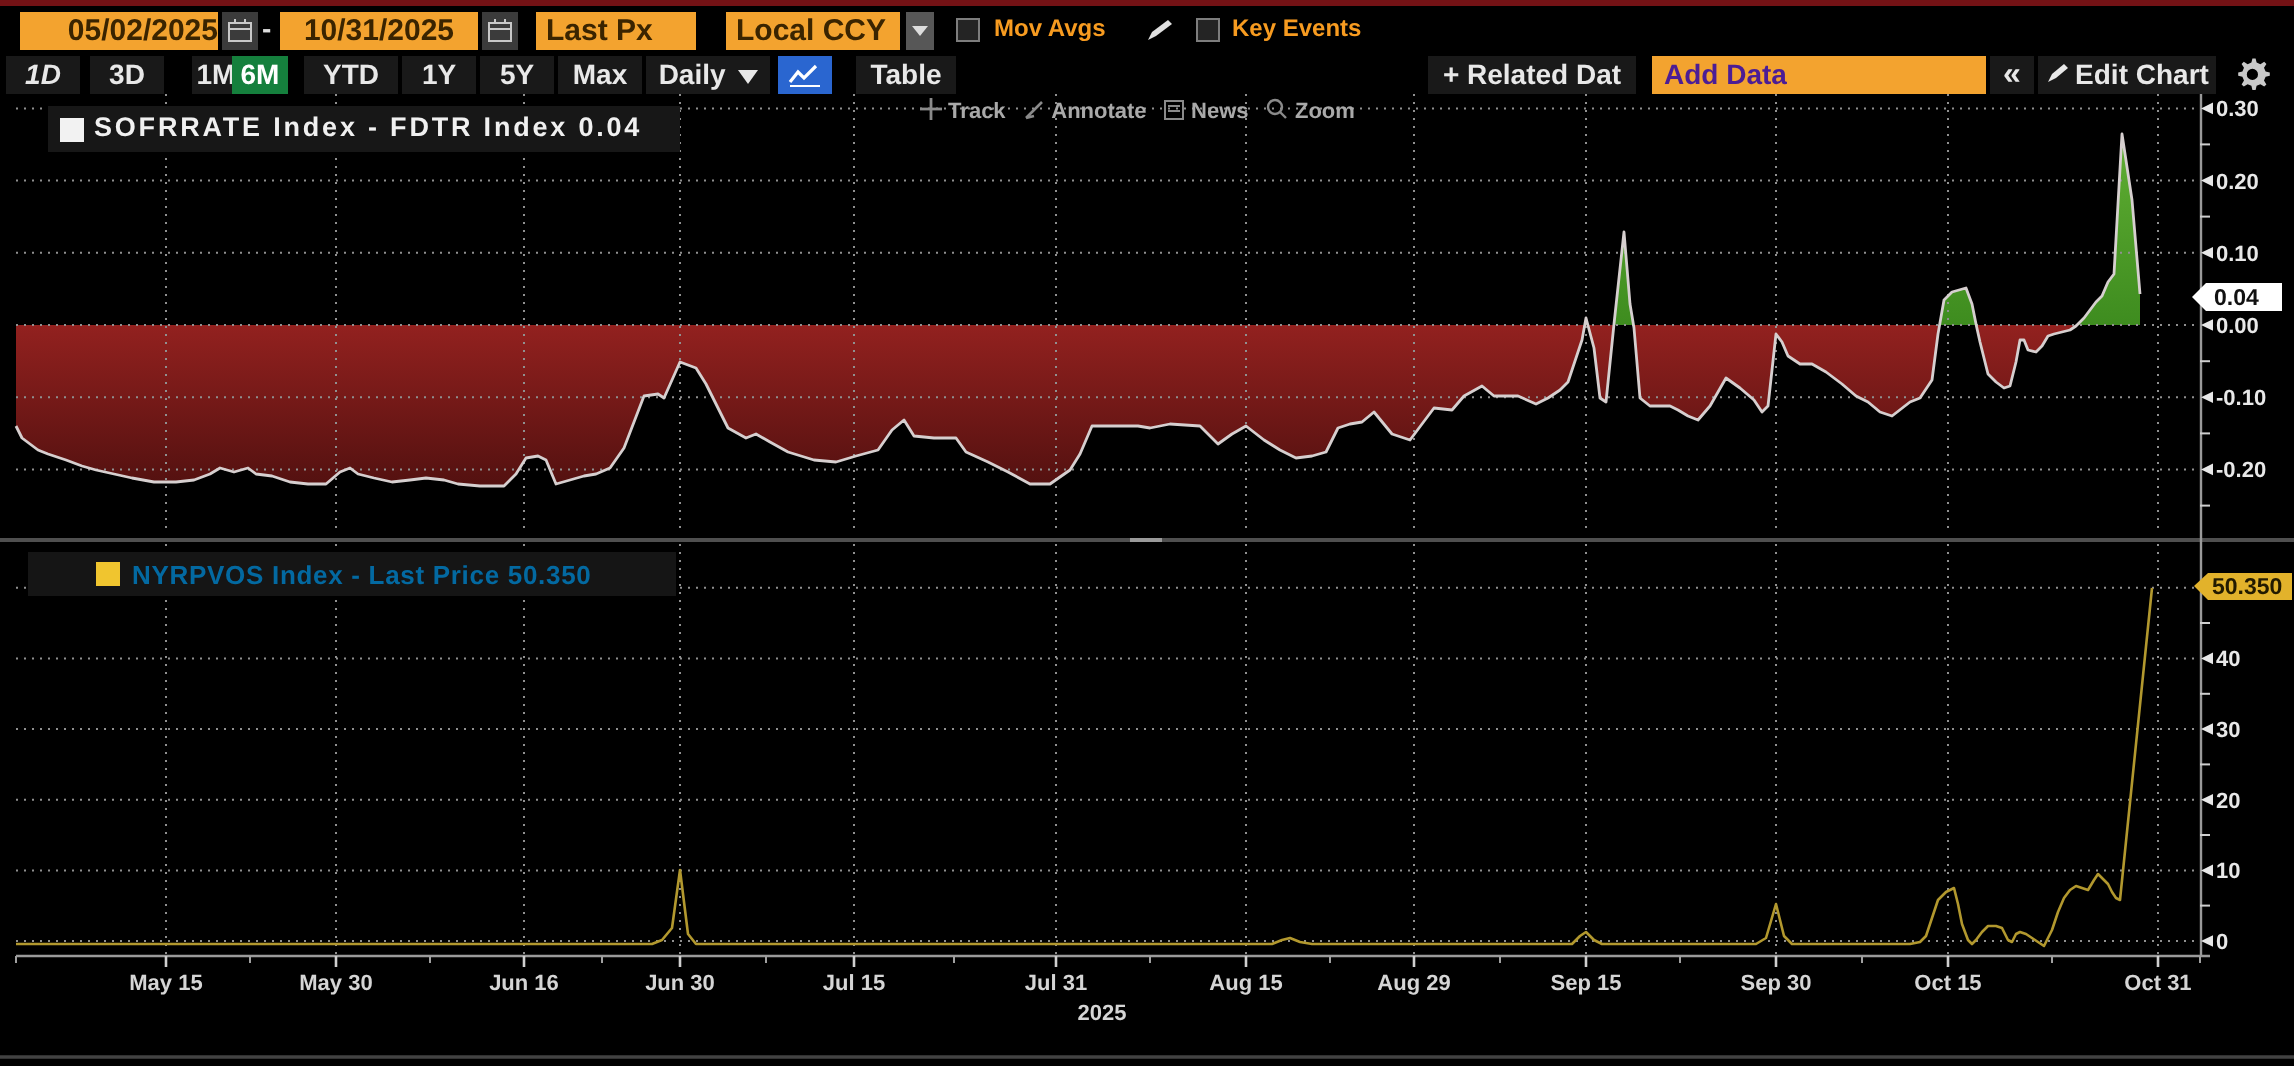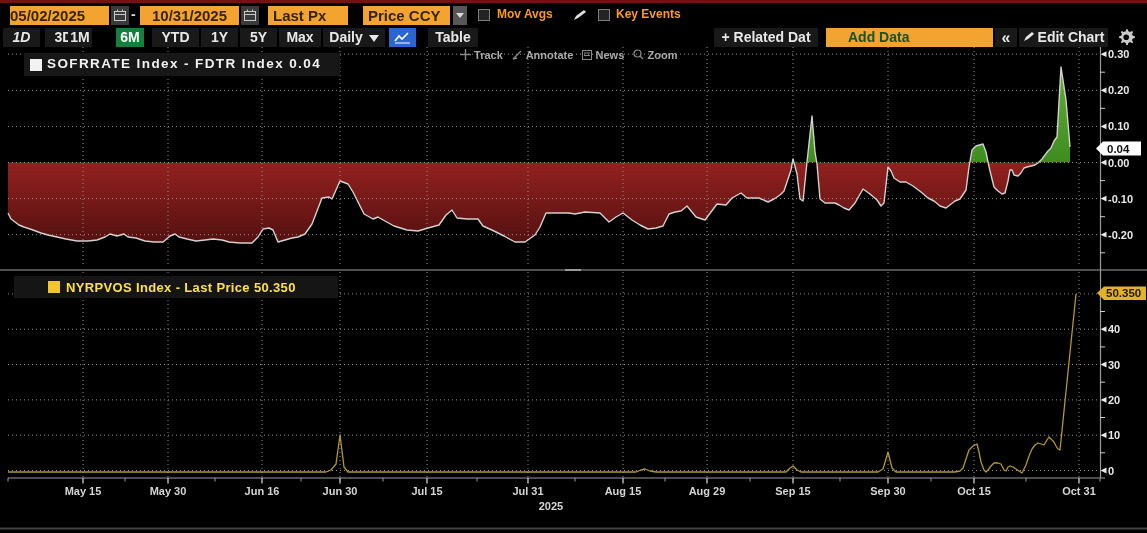--- a/index.html
+++ b/index.html
@@ -14,65 +14,65 @@
   border:1px solid #7d7d7d; }
 .cal { position:absolute; top:6px; width:18px; height:19px; background:#3b3b3b; }
 .al { font-size:11px; font-weight:bold; fill:#e8e8e8; font-family:"Liberation Sans",sans-serif; }
 .xl { font-size:11px; font-weight:bold; fill:#d5d5d5; font-family:"Liberation Sans",sans-serif; }
 .gd { stroke:#909090; stroke-width:1; stroke-dasharray:1 3; }
 .tbar { position:absolute; top:49px; color:#a9a9a9; font-size:11px; font-weight:bold; }
 </style></head>
 <body>
 <div class="abs" style="left:0;top:0;width:1147px;height:2.5px;background:#731215;"></div>
 
-<div class="ofield" style="left:10px;width:99px;text-align:left;">05/02/2025</div>
+<div class="ofield" style="left:10px;width:99px;text-align:right;">05/02/2025</div>
 <div class="cal" style="left:111px;"><svg width="18" height="20">
       <rect x="3.5" y="5.5" width="11" height="9" fill="none" stroke="#c8c8c8" stroke-width="1"></rect>
       <line x1="3.5" y1="8.5" x2="14.5" y2="8.5" stroke="#c8c8c8"></line>
       <line x1="6.5" y1="3.5" x2="6.5" y2="6" stroke="#c8c8c8"></line>
       <line x1="11.5" y1="3.5" x2="11.5" y2="6" stroke="#c8c8c8"></line>
     </svg></div>
 <div class="abs" style="left:131px;top:6px;color:#ddd;font-weight:bold;font-size:14px;">-</div>
 <div class="ofield" style="left:140px;width:99px;text-align:center;">10/31/2025</div>
 <div class="cal" style="left:241px;"><svg width="18" height="20">
       <rect x="3.5" y="5.5" width="11" height="9" fill="none" stroke="#c8c8c8" stroke-width="1"></rect>
       <line x1="3.5" y1="8.5" x2="14.5" y2="8.5" stroke="#c8c8c8"></line>
       <line x1="6.5" y1="3.5" x2="6.5" y2="6" stroke="#c8c8c8"></line>
       <line x1="11.5" y1="3.5" x2="11.5" y2="6" stroke="#c8c8c8"></line>
     </svg></div>
 <div class="ofield" style="left:268px;width:80px;padding-left:5px;">Last Px</div>
-<div class="ofield" style="left:363px;width:87px;padding-left:5px;">Price CCY</div>
+<div class="ofield" style="left:363px;width:87px;padding-left:5px;">Local CCY</div>
 <div class="abs" style="left:453px;top:6px;width:14px;height:19px;background:#575757;">
   <div style="width:0;height:0;border-left:4px solid transparent;border-right:4px solid transparent;border-top:5px solid #ddd;margin:7px auto;"></div>
   </div>
 <div class="cbox" style="left:478px;"></div>
 <div class="otext" style="left:497px;">Mov Avgs</div>
 <svg class="abs" style="left:572px;top:8px;" width="16" height="14">
     <path d="M2 12 L4 8 L12 2 L14 4 L6 10 Z" fill="#e0e0e0"></path>
   </svg>
 <div class="cbox" style="left:598px;"></div>
 <div class="otext" style="left:616px;">Key Events</div>
 
 <div class="btn2" style="left:3px;width:37px;font-style:italic;">1D</div>
 <div class="btn2" style="left:45px;width:37px;">3D</div>
-<div class="btn2" style="left:68px;width:24px;">1M</div>
+<div class="btn2" style="left:96px;width:24px;">1M</div>
 <div class="btn2" style="left:116px;width:28px;background:#15803d;color:#fff;">6M</div>
 <div class="btn2" style="left:152px;width:47px;">YTD</div>
 <div class="btn2" style="left:201px;width:37px;">1Y</div>
 <div class="btn2" style="left:240px;width:37px;">5Y</div>
 <div class="btn2" style="left:279px;width:42px;">Max</div>
 <div class="btn2" style="left:323px;width:62px;">Daily <span style="display:inline-block;width:0;height:0;border-left:5px solid transparent;border-right:5px solid transparent;border-top:7px solid #e8e8e8;margin-left:2px;"></span></div>
 <div class="btn2" style="left:389px;width:27px;background:#2a66d0;">
   <svg width="19" height="13" style="margin-top:3px;">
       <path d="M2 10 L6 5 L9 8 L15 2" fill="none" stroke="#fff" stroke-width="1.6"></path>
       <path d="M2 12 L17 12" stroke="#fff" stroke-width="1"></path>
     </svg></div>
 <div class="btn2" style="left:428px;width:50px;">Table</div>
 <div class="btn2" style="left:714px;width:104px;">+ Related Dat</div>
-<div class="abs" style="left:826px;top:28px;width:167px;height:19px;background:#f3a32f;color:#14532d;font-weight:bold;font-size:14px;line-height:19px;padding-left:22px;">Add Data</div>
+<div class="abs" style="left:826px;top:28px;width:167px;height:19px;background:#f3a32f;color:#4c1d95;font-weight:bold;font-size:14px;line-height:19px;padding-left:6px;">Add Data</div>
 <div class="btn2" style="left:995px;width:22px;font-size:16px;">«</div>
 <div class="btn2" style="left:1019px;width:89px;"><svg width="12" height="11" style="margin-right:3px;">
       <path d="M1 10 L3 6 L9 1 L11 3 L5 8 Z" fill="#e8e8e8"></path>
     </svg>Edit Chart</div>
 <div class="abs" style="left:1112px;top:27px;width:30px;height:20px;">
 <svg width="22" height="20" style="margin-left:3px;" viewBox="0 0 22 20">
       <path fill="#c9c9c9" d="M11 2 l1.6 0 .5 2.1 1.9.8 1.9-1.2 1.1 1.1-1.2 1.9.8 1.9 2.1.5 0 1.6-2.1.5-.8 1.9 1.2 1.9-1.1 1.1-1.9-1.2-1.9.8-.5 2.1-1.6 0-.5-2.1-1.9-.8-1.9 1.2-1.1-1.1 1.2-1.9-.8-1.9-2.1-.5 0-1.6 2.1-.5.8-1.9-1.2-1.9 1.1-1.1 1.9 1.2 1.9-.8z M11 7.2 a2.8 2.8 0 1 0 0 5.6 a2.8 2.8 0 1 0 0-5.6z" transform="translate(0.2,0.2)"></path>
     </svg></div>
 
 <svg class="abs" style="left:0;top:0;" width="1147" height="533">
@@ -219,21 +219,21 @@
 <text x="1107" y="152.5" font-size="11.5" font-weight="bold" fill="#111" font-family="Liberation Sans,sans-serif">0.04</text>
 <polygon points="1097,293 1104,286.5 1146,286.5 1146,300 1104,300" fill="#e2b22b"></polygon>
 <text x="1106" y="297" font-size="11.5" font-weight="bold" fill="#221a00" font-family="Liberation Sans,sans-serif">50.350</text>
 </svg>
 
 <div class="abs" style="left:24px;top:53px;width:316px;height:23px;background:#171717;"></div>
 <div class="abs" style="left:30px;top:59px;width:12px;height:12px;background:#f2f2f2;"></div>
 <div class="abs" style="left:47px;top:56px;color:#f0f0f0;font-size:13.5px;font-weight:bold;letter-spacing:1.4px;">SOFRRATE Index - FDTR Index 0.04</div>
 <div class="abs" style="left:14px;top:276px;width:324px;height:22px;background:#151515;"></div>
 <div class="abs" style="left:48px;top:281px;width:12px;height:12px;background:#f0c52f;"></div>
-<div class="abs" style="left:66px;top:280px;color:#fde047;font-size:13px;font-weight:bold;letter-spacing:0.35px;">NYRPVOS Index - Last Price 50.350</div>
+<div class="abs" style="left:66px;top:280px;color:#0369a1;font-size:13px;font-weight:bold;letter-spacing:0.35px;">NYRPVOS Index - Last Price 50.350</div>
 
 <div class="tbar" style="left:460px;">
 <svg width="11" height="11" style="vertical-align:-1px;">
       <g stroke="#8a8a8a" stroke-width="1.4">
         <line x1="5.5" y1="0" x2="5.5" y2="11"></line>
         <line x1="0" y1="5.5" x2="11" y2="5.5"></line>
       </g>
     </svg>
  Track&nbsp;&nbsp; <svg width="11" height="10" style="vertical-align:-1px;">
       <path d="M1 9 L9 1 M1 9 L5 8" stroke="#8a8a8a" stroke-width="1.3" fill="none"></path>

